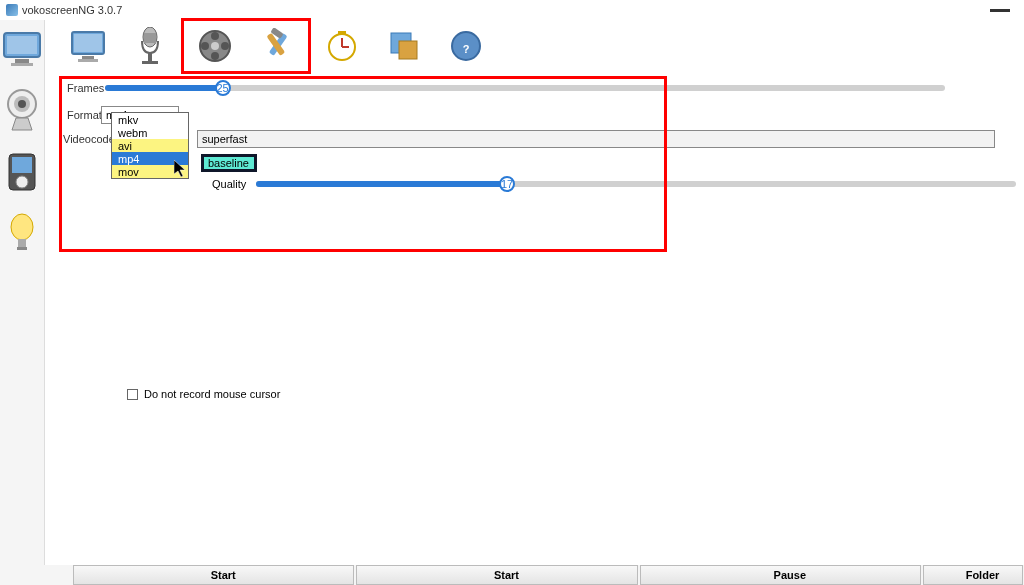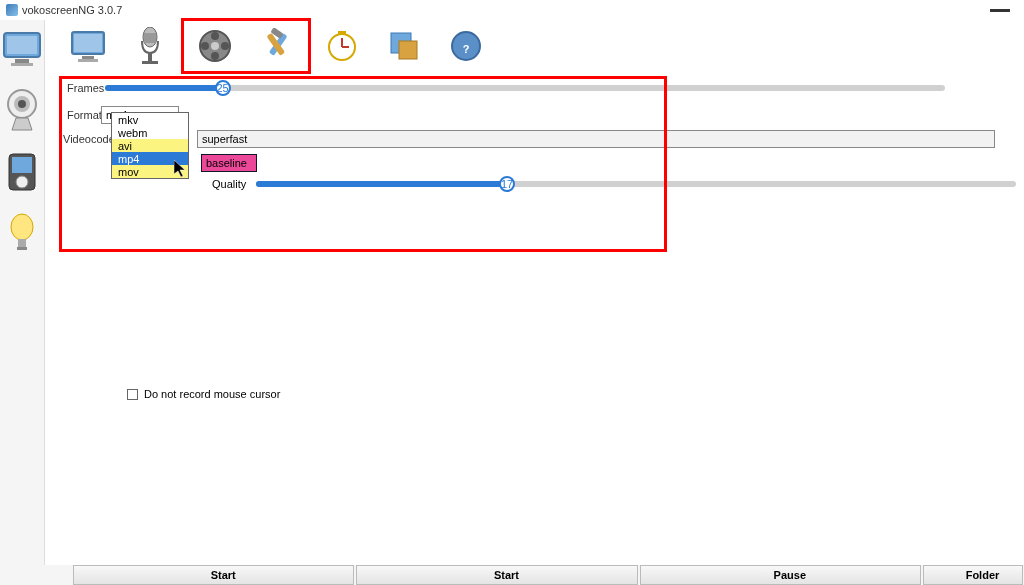--- a/index.html
+++ b/index.html
@@ -41,21 +41,21 @@
 
 .dropdown { position: absolute; left: 52px; top: 36px; width: 78px; background: #fff; border: 1px solid #666; z-index: 5; }
 .dropdown .opt { padding: 1px 6px; height: 13px; line-height: 13px; }
 .dropdown .opt.yellow { background: #fcf481; }
 .dropdown .opt.sel { background: #2a7ad6; color: #fff; }
 
 .vcodec-row { margin-top: 4px; }
 .preset-box { width: 798px; height: 18px; border: 1px solid #888; background: #f2f2f2; padding: 0 4px; display: flex; align-items: center; margin-left: 90px; }
 
 .profile-row { margin-top: 4px; margin-left: 142px; }
-.profile-combo { width: 56px; height: 18px; border: 1px solid #0f172a; background: #ec4899; display: flex; align-items: center; padding: 0 4px; position: relative; text-align: right; }
+.profile-combo { width: 56px; height: 18px; border: 3px solid #0f172a; background: #5eead4; display: flex; align-items: center; padding: 0 4px; position: relative; text-align: right; }
 
 .quality-row { margin-top: 6px; margin-left: 142px; }
 .quality-row .qlabel { margin-right: 6px; padding-left: 11px; }
 .quality-row .slider-track { width: 760px; flex: none; }
 
 .cursor-check { position: absolute; left: 82px; top: 368px; display: flex; align-items: center; gap: 6px; }
 .cursor-check .box { width: 11px; height: 11px; border: 1px solid #666; background: #fff; }
 
 .bottombar { position: absolute; left: 0; bottom: 0; width: 1024px; height: 20px; display: flex; background: #f5f5f5; }
 .bottombar .bbtn { flex: 1; margin: 0 1px; background: linear-gradient(#f8f8f8,#e4e4e4); border: 1px solid #bbb; display: flex; align-items: center; justify-content: center; font-weight: bold; padding-left: 19px; }

